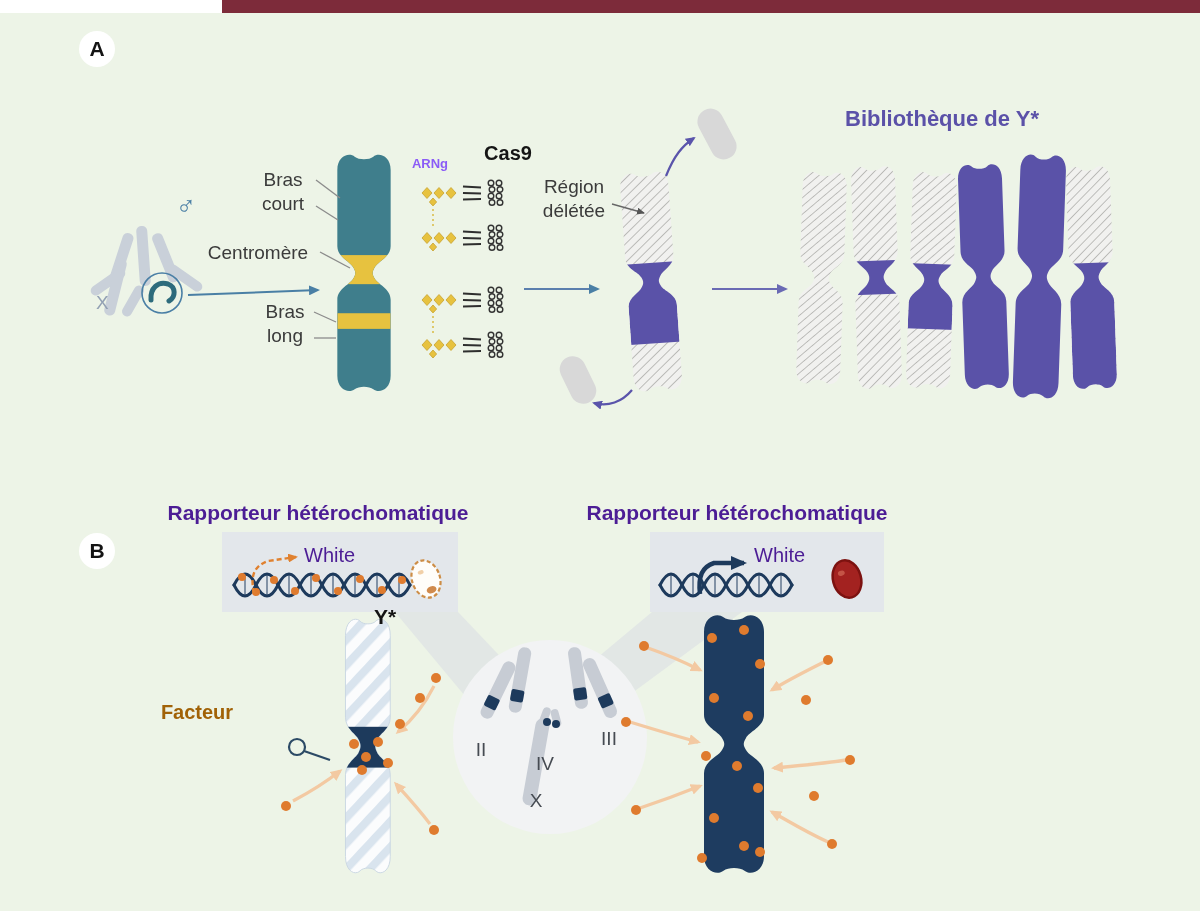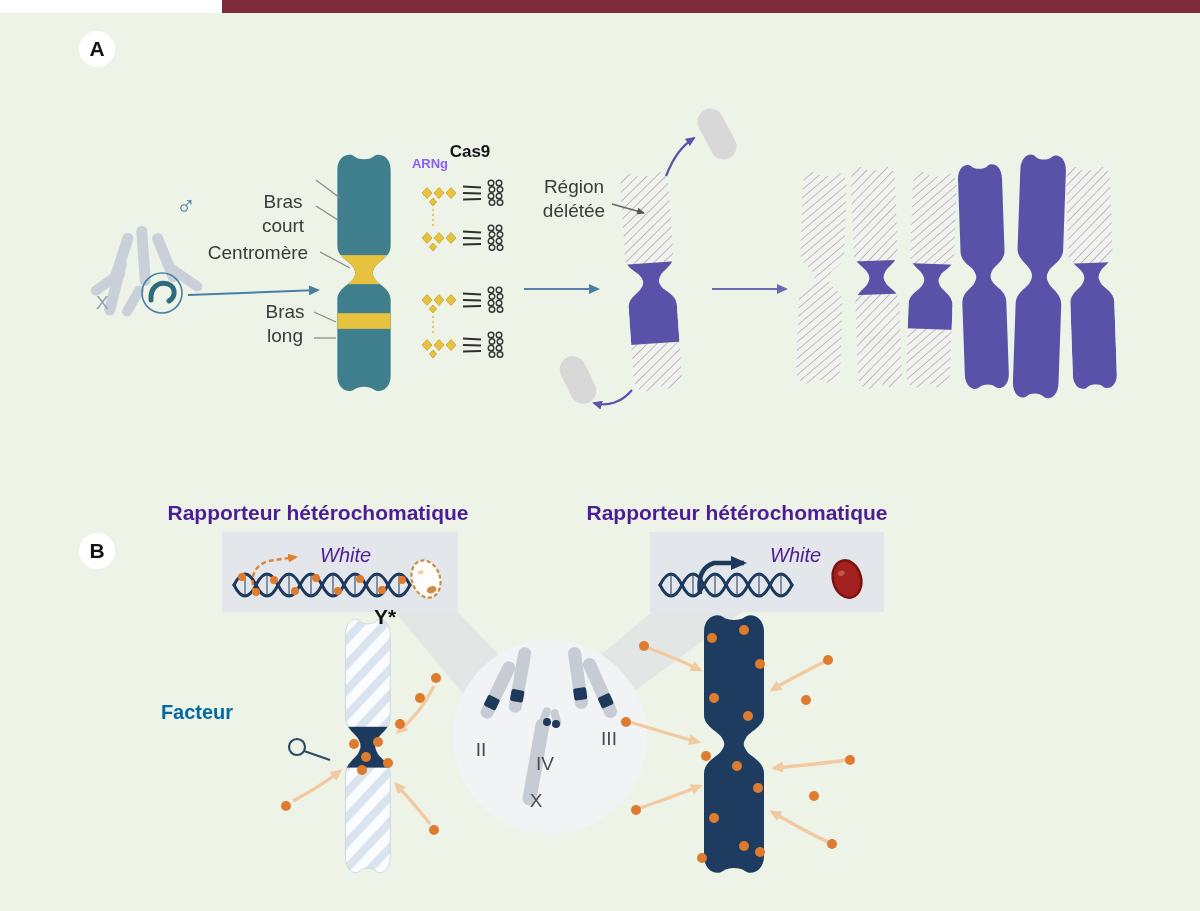--- a/index.html
+++ b/index.html
@@ -7,23 +7,23 @@
   .topbar-gap{position:absolute;top:0;left:0;width:222px;height:13px;background:#ffffff;}
   .topbar{position:absolute;top:0;left:222px;right:0;height:13px;background:#7d2b3a;}
   svg.layer{position:absolute;left:0;top:0;}
   .lbl{position:absolute;color:#3b3b3b;font-size:19px;line-height:1.28;}
   .center{text-align:center;}
   .right{text-align:center;}
   .circle-label{position:absolute;width:36px;height:36px;border-radius:50%;background:#ffffff;text-align:center;line-height:36px;font-weight:bold;font-size:21px;color:#141414;}
   .bold{font-weight:bold;}
   .red{color:#4c1d95;}
   .purple{color:#5b51a8;}
-  .orange{color:#0369a1;}
+  .orange{color:#a16207;}
   .navyblue{color:#4a7fa5;}
-  .ital{font-style:italic;margin-left:16px;}
+  .ital{}
   .blockline{display:block;}
 </style>
 </head>
 <body>
 
 <div class="stage">
   <div class="topbar-gap"></div>
   <div class="topbar"></div>
 
   <svg class="layer" width="1200" height="911" viewBox="0 0 1200 911">
@@ -328,29 +328,30 @@
         <circle cx="806" cy="700" r="5"></circle>
           <circle cx="814" cy="796" r="5"></circle>
       </g>
     </g>
   </svg>
 
   <div class="circle-label" style="left:79px;top:31px;">A</div>
   <div class="lbl bold navyblue" style="left:176px;top:188px;font-size:27px;">♂</div>
   <div class="lbl" style="left:96px;top:291px;color:#93a1b4;">X</div>
 
-  <div class="lbl center" style="left:250px;top:168px;width:66px;margin-top:22px;">Bras court</div>
+  <div class="lbl center" style="left:250px;top:168px;width:66px;">Bras court</div>
   <div class="lbl right" style="left:198px;top:241px;width:120px;">Centromère</div>
   <div class="lbl center" style="left:254px;top:300px;width:62px;">Bras long</div>
 
   <div class="lbl bold center" style="left:402px;top:141px;width:56px;font-size:13px;color:#8b5cf6;margin-top:15px;">ARNg</div>
-  <div class="lbl bold center" style="left:444px;top:141px;width:52px;font-size:17px;color:#151515;">Cas9</div>
+  <div class="lbl bold center" style="left:482px;top:141px;width:52px;font-size:20px;color:#151515;">Cas9</div>
 
   <div class="lbl center" style="left:532px;top:175px;width:84px;">Région délétée</div>
 
+  <div class="lbl bold purple center" style="left:817px;top:105px;width:250px;font-size:22px;">Bibliothèque de Y*</div>
 
   <div class="circle-label" style="left:79px;top:533px;">B</div>
   <div class="lbl bold red center" style="left:157px;top:500px;width:322px;font-size:21px;">Rapporteur hétérochomatique</div>
   <div class="lbl bold red center" style="left:576px;top:500px;width:322px;font-size:21px;">Rapporteur hétérochomatique</div>
 
   <div class="lbl red ital" style="left:304px;top:543px;width:62px;font-size:20px;">White</div>
   <div class="lbl red ital" style="left:754px;top:543px;width:62px;font-size:20px;">White</div>
 
   <div class="lbl bold" style="left:374px;top:604px;width:46px;font-size:21px;color:#141414;">Y*</div>
 

